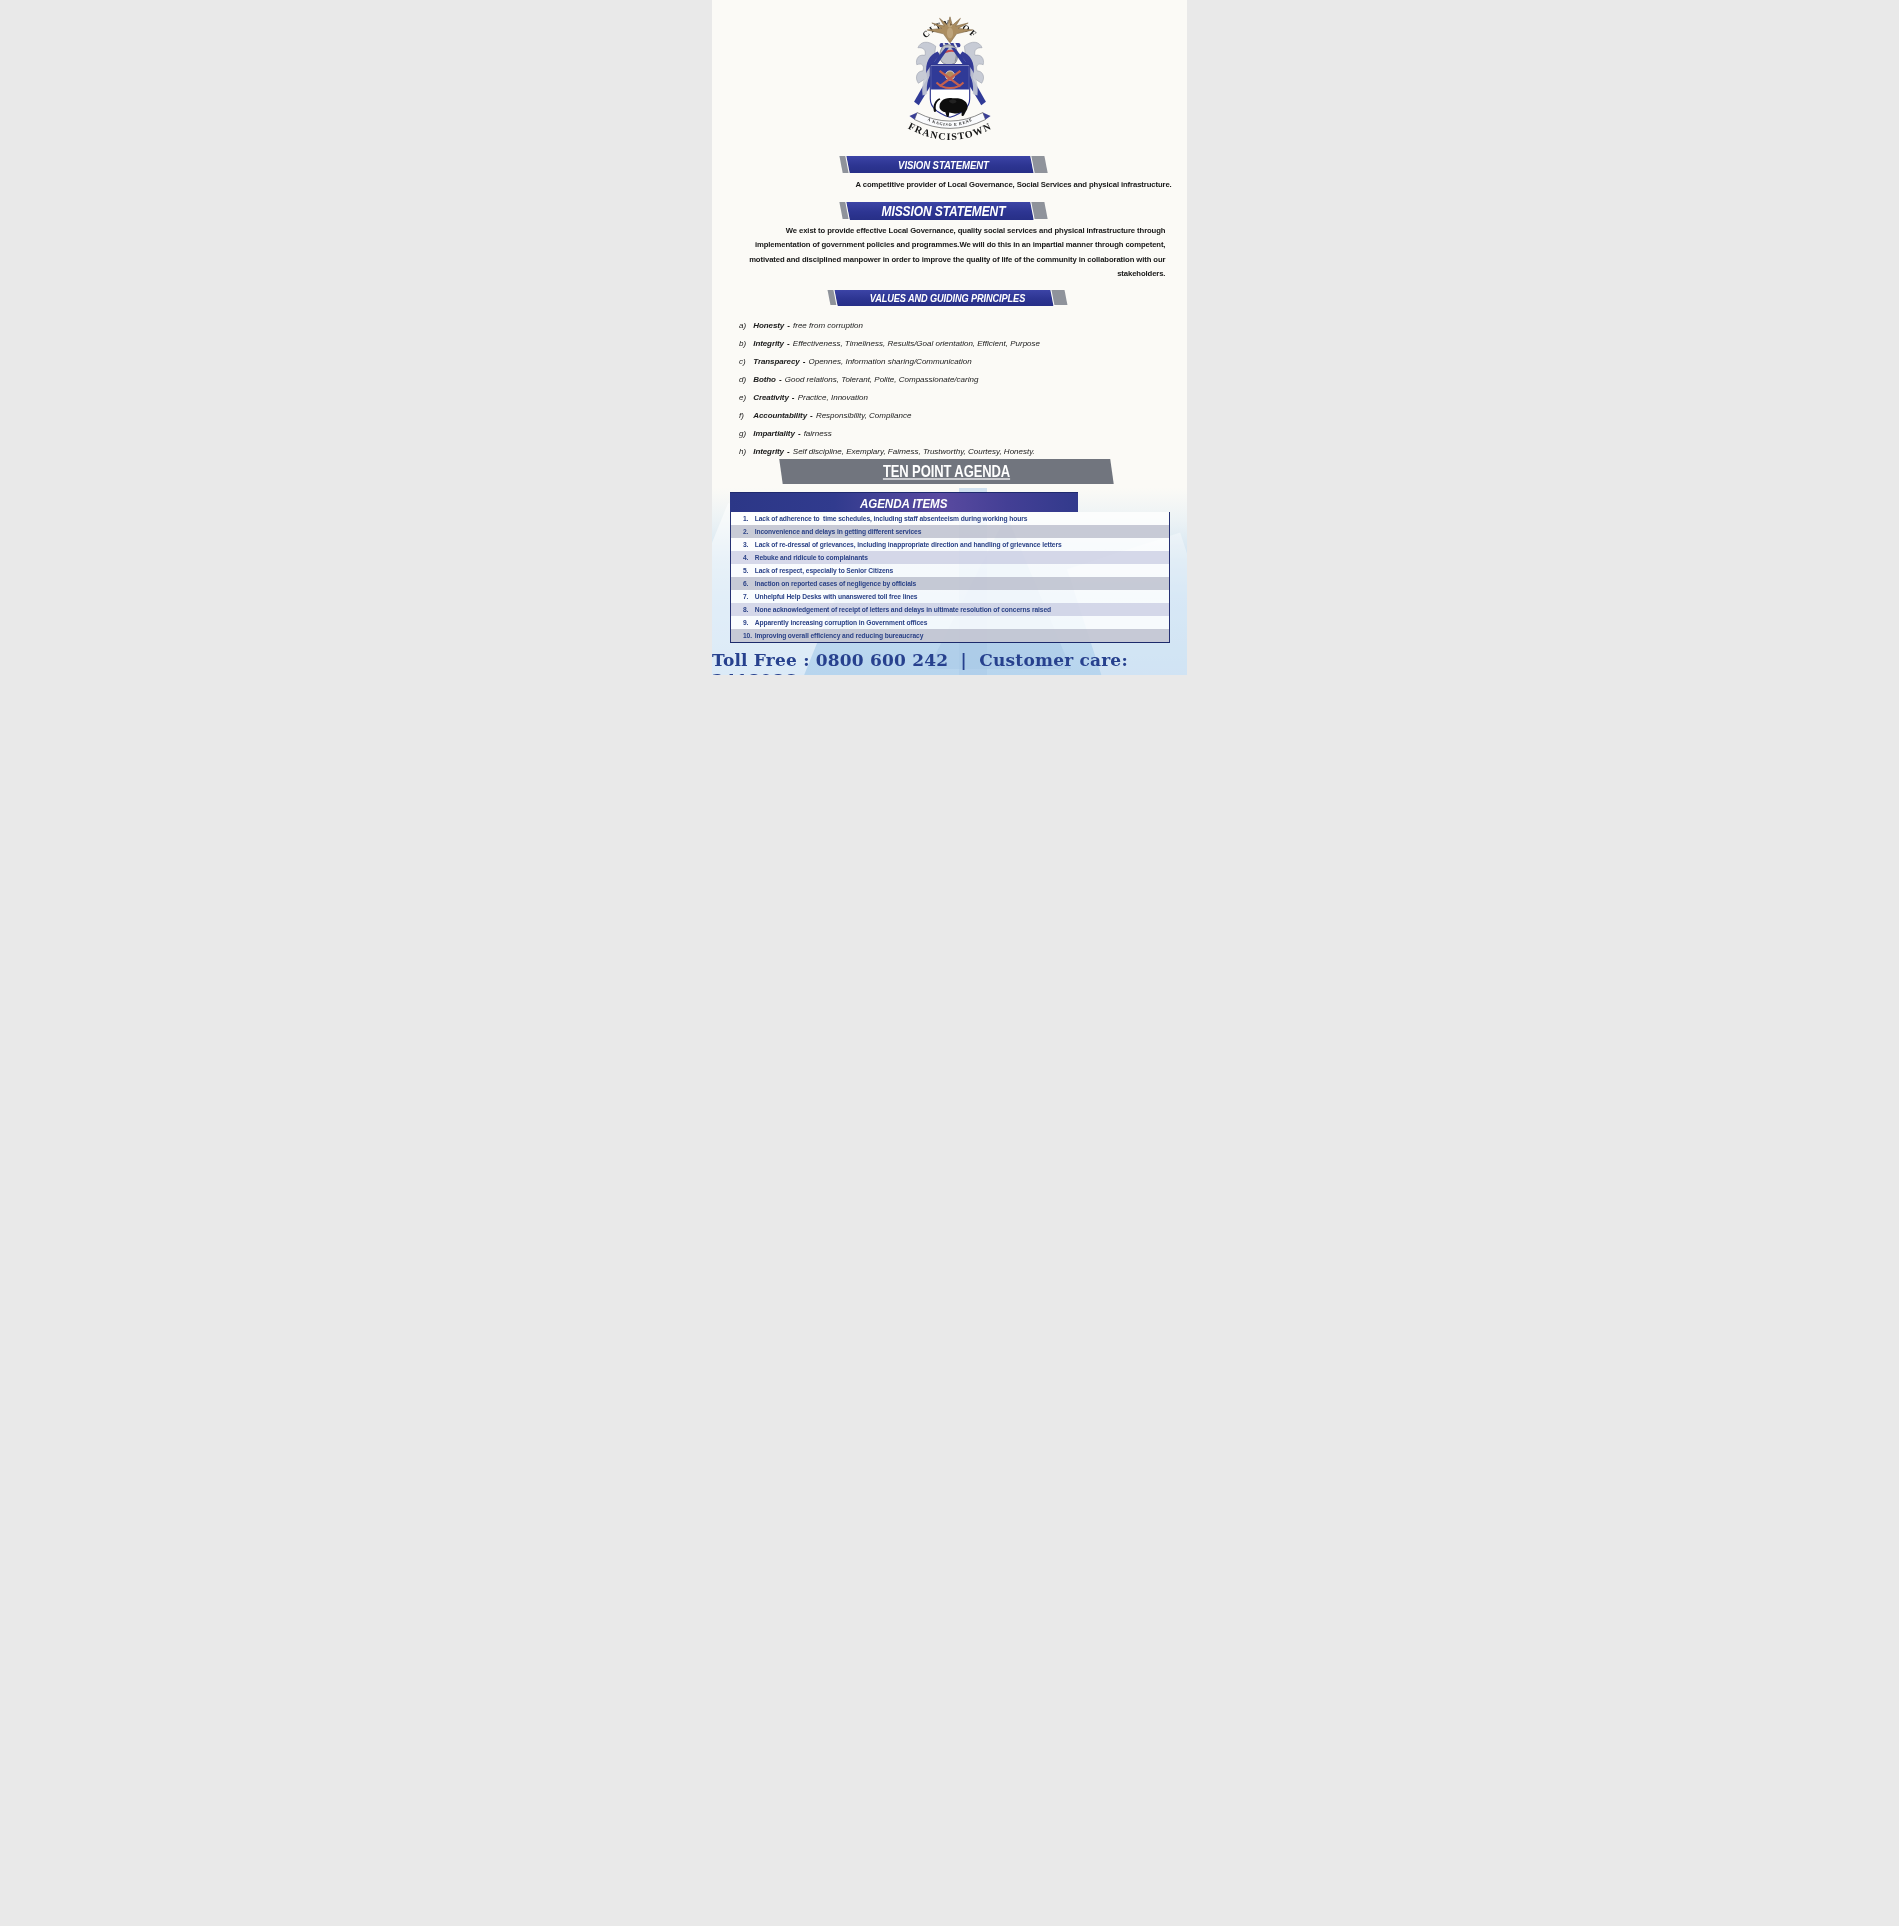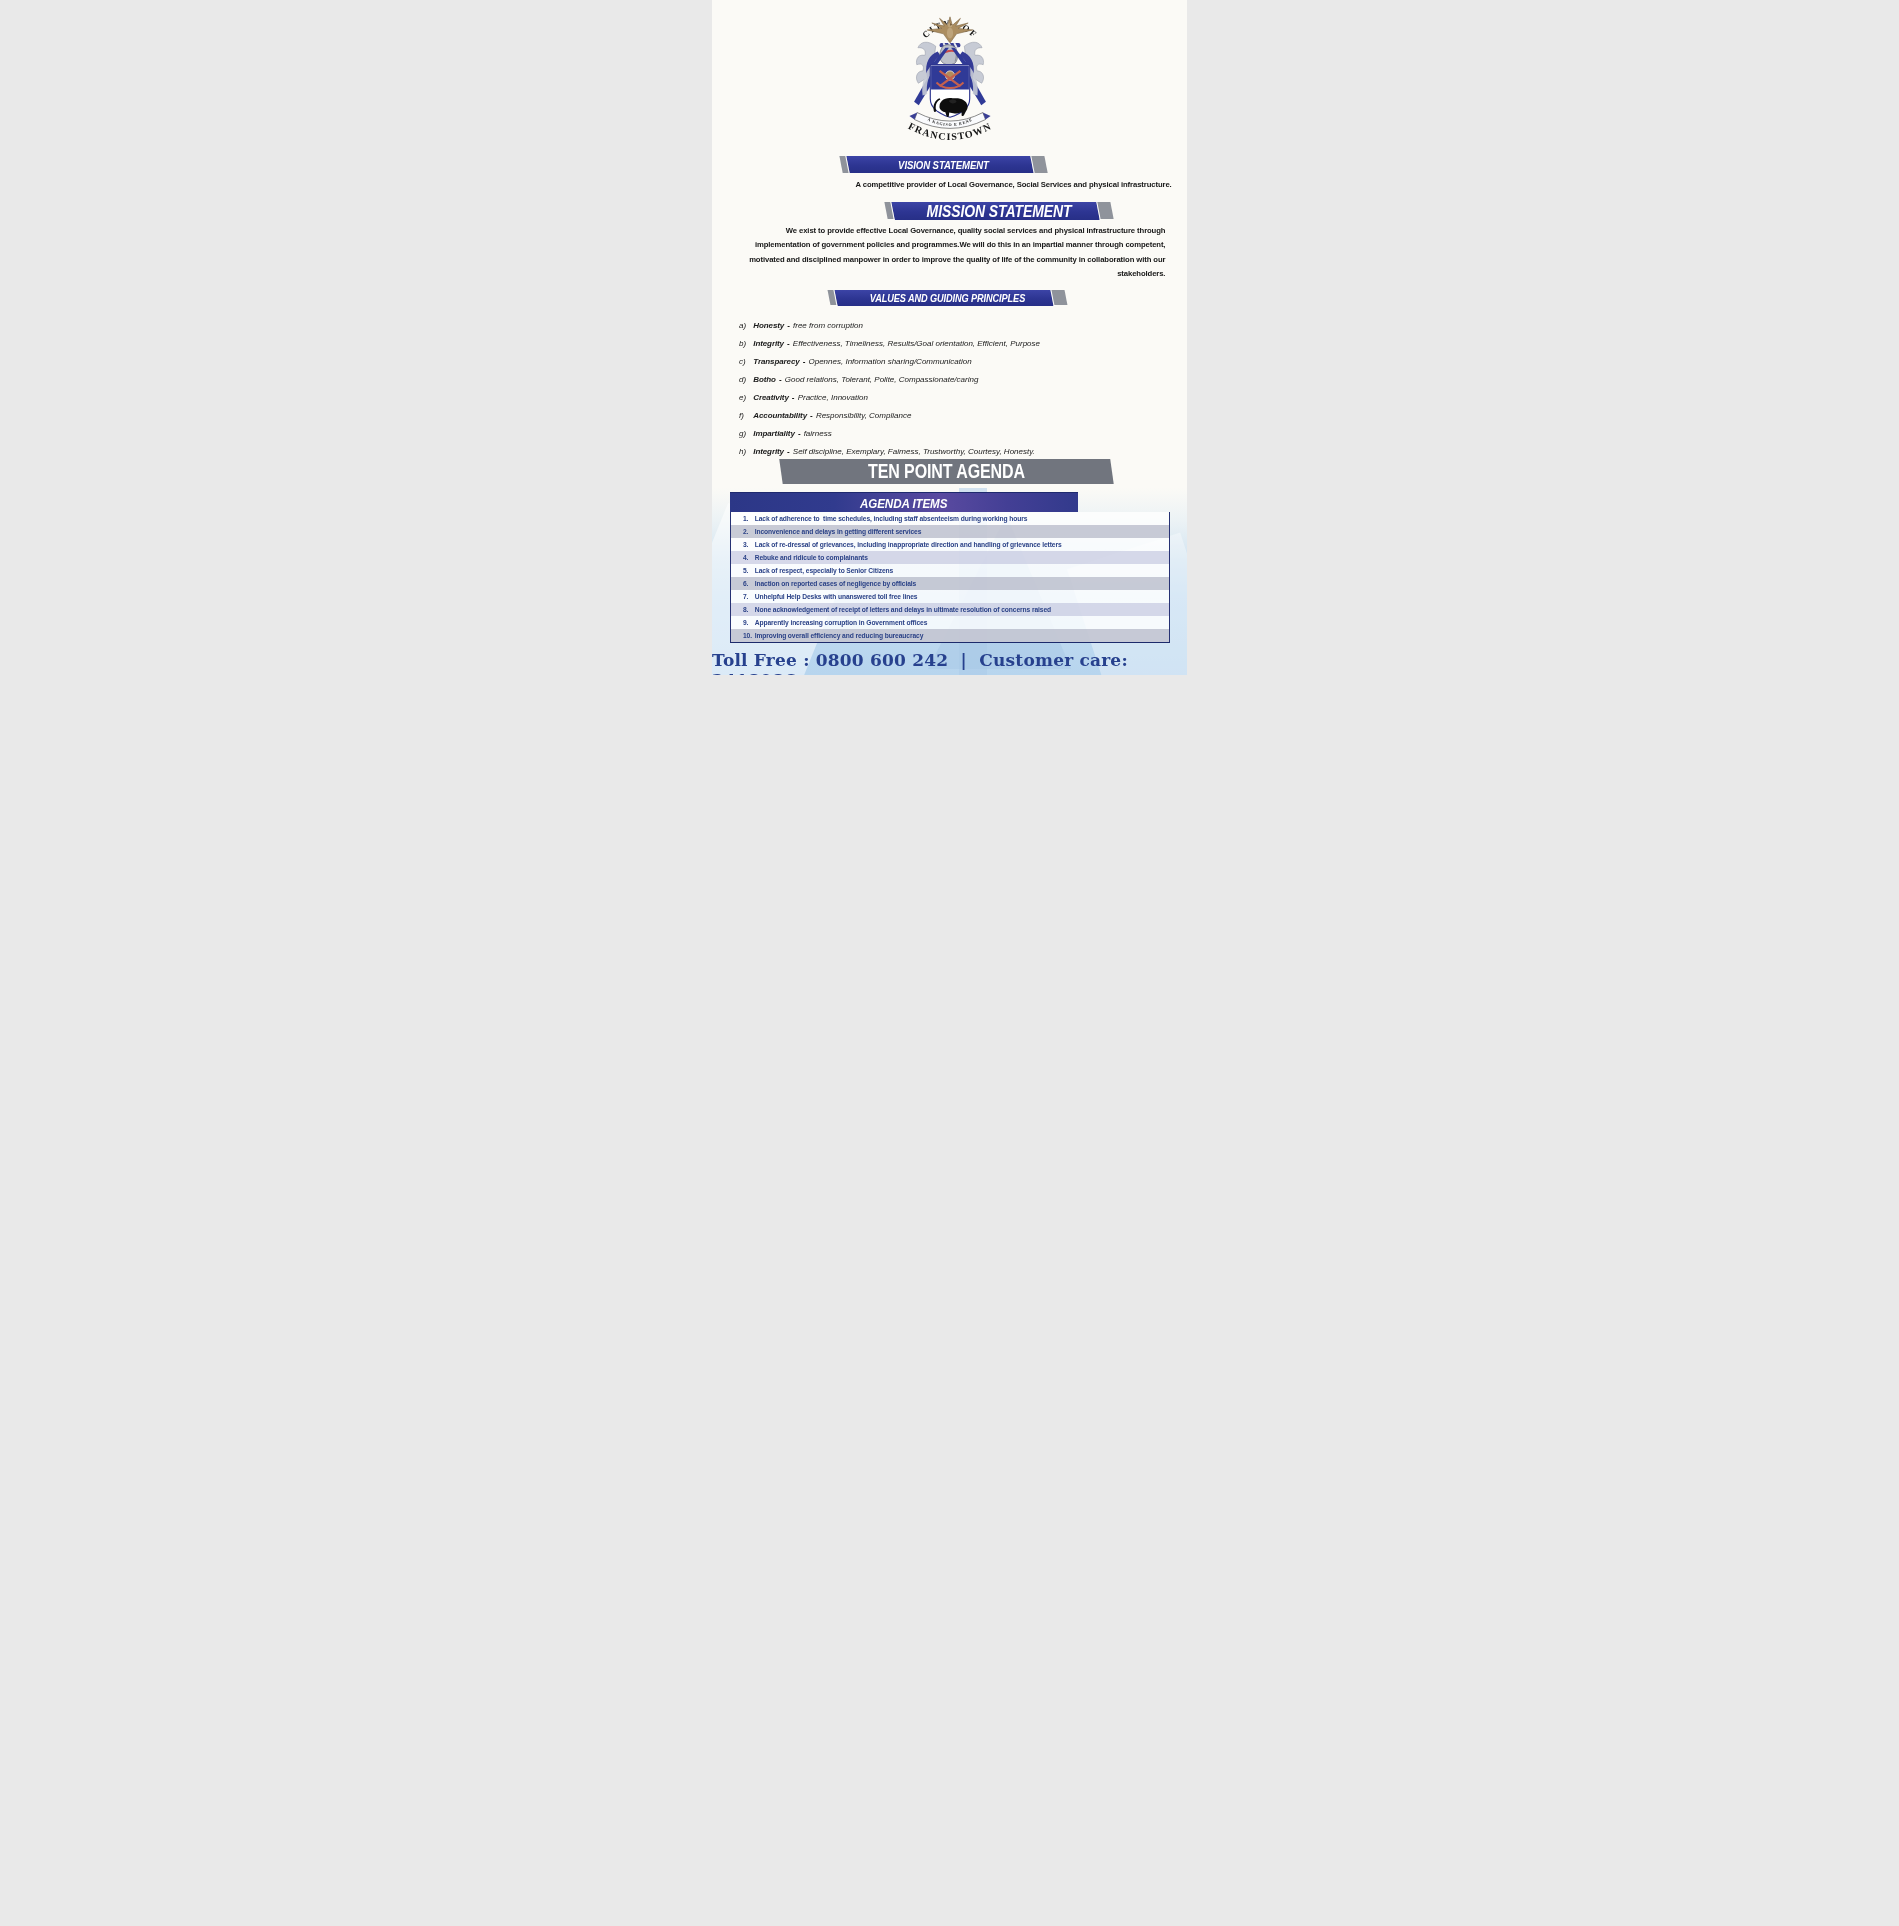--- a/index.html
+++ b/index.html
@@ -33,42 +33,42 @@
   .rib-banner .gray-r { position:absolute; top:0.4px; bottom:0.4px; right:0; width:25px;
     background:#8f939b; transform:skewX(11deg); }
   .rib-banner .blue { position:absolute; top:0; bottom:0; left:6.2px; right:13px;
     background:linear-gradient(180deg,#3c44a6 0%,#2d3592 55%,#272f87 100%);
     border-left:1.5px solid #fff; border-right:1.5px solid #fff; transform:skewX(11deg); }
   .banner-label { position:absolute; inset:0; display:flex; align-items:center;
     justify-content:center; color:#fff; font-weight:700; font-style:italic;text-align:center; }
   .banner-label > span { display:inline-block; transform:scaleY(1.18); letter-spacing:-0.1px; }
 
   #banner-vision  { left:129px; top:156px; width:205px; height:17.3px; font-size:9.6px; }
-  #banner-mission { left:129px; top:202px; width:226px; height:17.7px; font-size:14px;margin-left:45px; }
+  #banner-mission { left:129px; top:202px; width:205px; height:17.7px; font-size:12px; }
   #banner-values  { left:117px; top:290px; width:237px; height:16px; font-size:9.2px; }
 
   
   .statement { position:absolute; text-align:right; font-weight:700; color:#171717;
     letter-spacing:-0.1px; }
   #vision-text  { left:15.4px; right:15.4px; top:180px; font-size:7.7px; line-height:10px; }
   #mission-text { left:21.6px; right:21.6px; top:224px; font-size:7.7px; line-height:14.3px; }
 
   
   .values-list { position:absolute; left:27px; right:14px; top:320px; }
   .value-item { height:18px; display:flex; align-items:flex-start; padding-top:0.8px;
     font-style:italic; color:#1a1a1a; font-size:8px; line-height:10.4px; }
   .value-item .vlabel { width:14.3px; flex:none; }
   .value-item .vterm { font-weight:700; letter-spacing:-0.1px; }
   .value-item .vsep { font-weight:700; margin:0 3.1px; }
 
   
   #banner-agenda { position:absolute; left:69px; top:459px; width:331px; height:25.4px; }
   #banner-agenda .gray-full { position:absolute; inset:0; background:#71757e;
     transform:skewX(8deg); }
-  #banner-agenda .banner-label { font-style:normal; font-size:16px; }
+  #banner-agenda .banner-label { font-style:normal; font-size:13px;text-decoration:underline; }
   #banner-agenda .banner-label > span { transform:scaleY(1.25); }
 
   
   .agenda-header { position:absolute; left:17.7px; top:492px; width:348px; height:20.4px;
     display:flex; align-items:center; justify-content:center;
     background:linear-gradient(90deg,#2c3787 0%,#313b8e 30%,#5a4aa0 60%,#433f95 80%,#323a8c 100%);
     border-top:0.8px solid #1f2a6e; }
   .agenda-header .hlabel { color:#fff; font-weight:700; font-style:italic; font-size:11.6px;
     display:inline-block; transform:scaleY(1.15); letter-spacing:-0.1px; }
   .agenda-rows { position:absolute; left:17.7px; top:512px; width:440px;

